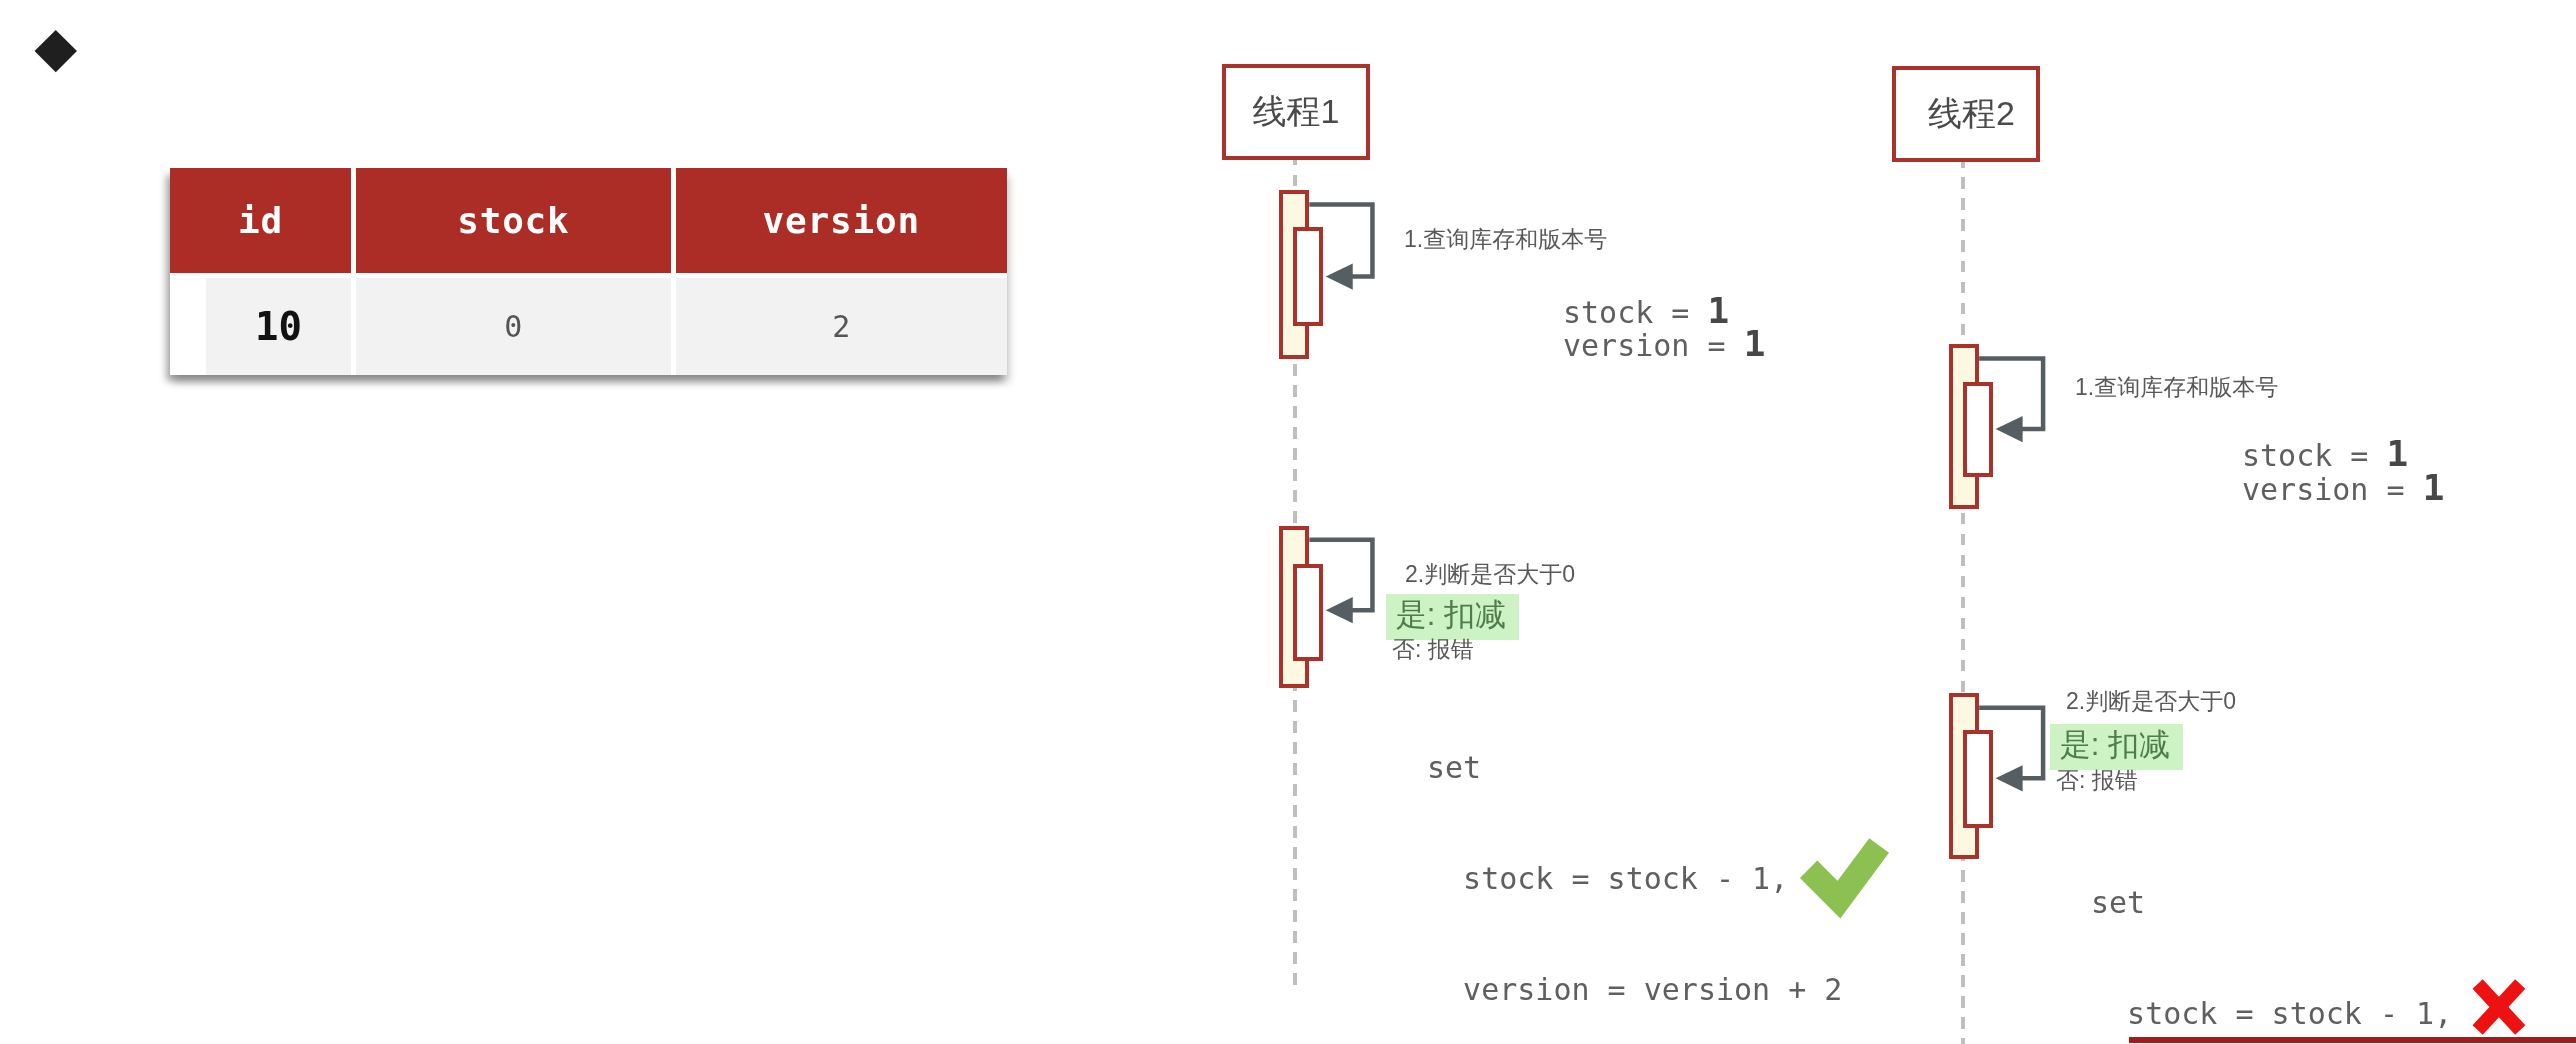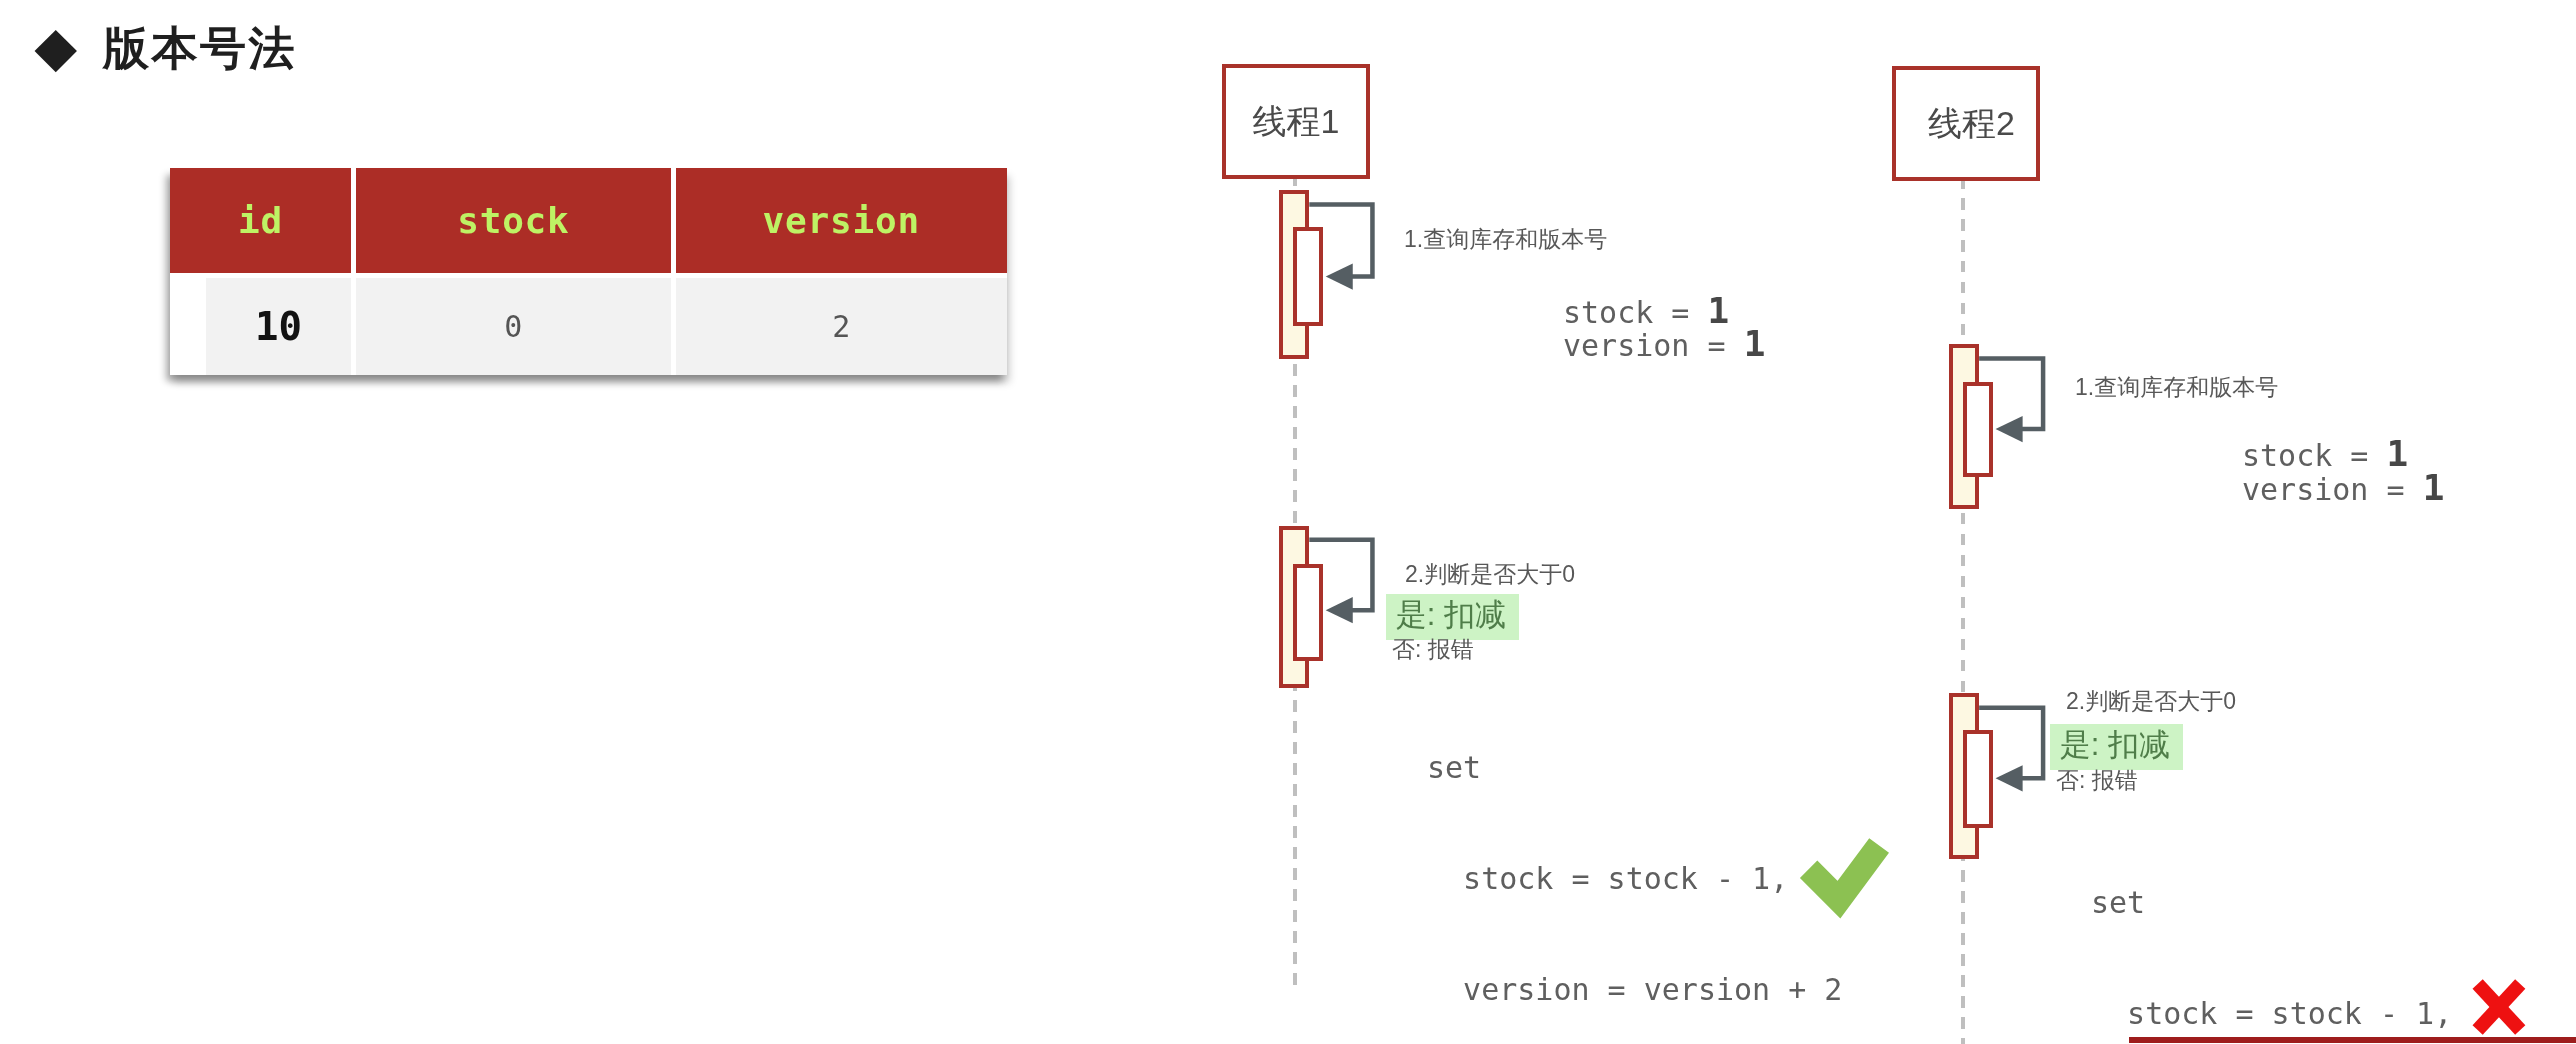--- a/index.html
+++ b/index.html
@@ -16,30 +16,30 @@
   .title-diamond{position:absolute;left:41px;top:36px;width:29.5px;height:29.5px;
                  background:var(--text-dark);transform:rotate(45deg);}
   .page-title{position:absolute;left:103px;top:18px;font-size:46px;font-weight:800;
               color:var(--text-dark);letter-spacing:2.5px;white-space:nowrap;}
 
   
   .db-table{position:absolute;left:170px;top:168px;display:grid;
             grid-template-columns:181px 315px 331px;grid-template-rows:105px 97px;
             gap:4.9px;background:#fff;
             box-shadow:-4.1px 6.6px 7.4px rgba(0,0,0,.33), 3.3px 8.2px 8.2px rgba(0,0,0,.22);}
-  .db-th{background:var(--brand-red);color:#bef264;display:flex;align-items:center;justify-content:center;
+  .db-th{background:var(--brand-red);color:#ffffff;display:flex;align-items:center;justify-content:center;
          font-family:"DejaVu Sans Mono",monospace;font-weight:bold;font-size:36px;letter-spacing:0.8px;}
   .db-td{background:var(--row-bg);display:flex;align-items:center;justify-content:center;
          font-family:"DejaVu Sans Mono",monospace;font-size:30px;color:#555;}
   .db-td.em{font-size:39px;font-weight:600;color:#121212;margin-left:36px;}
 
   
   .lifeline{position:absolute;width:4.1px;
             background:repeating-linear-gradient(to bottom,var(--lifeline-gray) 0 11.5px,transparent 11.5px 21px);}
-  .thread-box{position:absolute;width:148px;height:115px;border:4.1px solid var(--border-red);
+  .thread-box{position:absolute;width:148px;height:96px;border:4.1px solid var(--border-red);
               background:#fff;display:flex;align-items:center;justify-content:center;
               font-size:34px;color:#4a4a4a;box-sizing:border-box;}
   .act{position:absolute;width:30px;border:4.9px solid var(--border-red);box-sizing:border-box;}
   .act.outer{background:var(--bar-fill);}
   .act.inner{background:#fff;}
 
   .arrows{position:absolute;left:0;top:0;pointer-events:none;}
 
   
   .cn{position:absolute;font-size:23px;color:var(--text-gray);white-space:nowrap;line-height:1.2;}
@@ -52,21 +52,20 @@
   .sql{position:absolute;font-family:"DejaVu Sans Mono",monospace;font-size:30px;
        color:var(--mono-gray);white-space:pre;line-height:37px;}
   .redline{position:absolute;height:5.7px;background:var(--deep-red);}
 </style>
 </head>
 <body>
 
 <div id="canvas">
 
   <div class="title-diamond"></div>
-  <div class="page-title">版本号法</div>
 
   <div class="db-table">
     <div class="db-th">id</div>
     <div class="db-th">stock</div>
     <div class="db-th">version</div>
     <div class="db-td em">10</div>
     <div class="db-td">0</div>
     <div class="db-td">2</div>
   </div>
 

